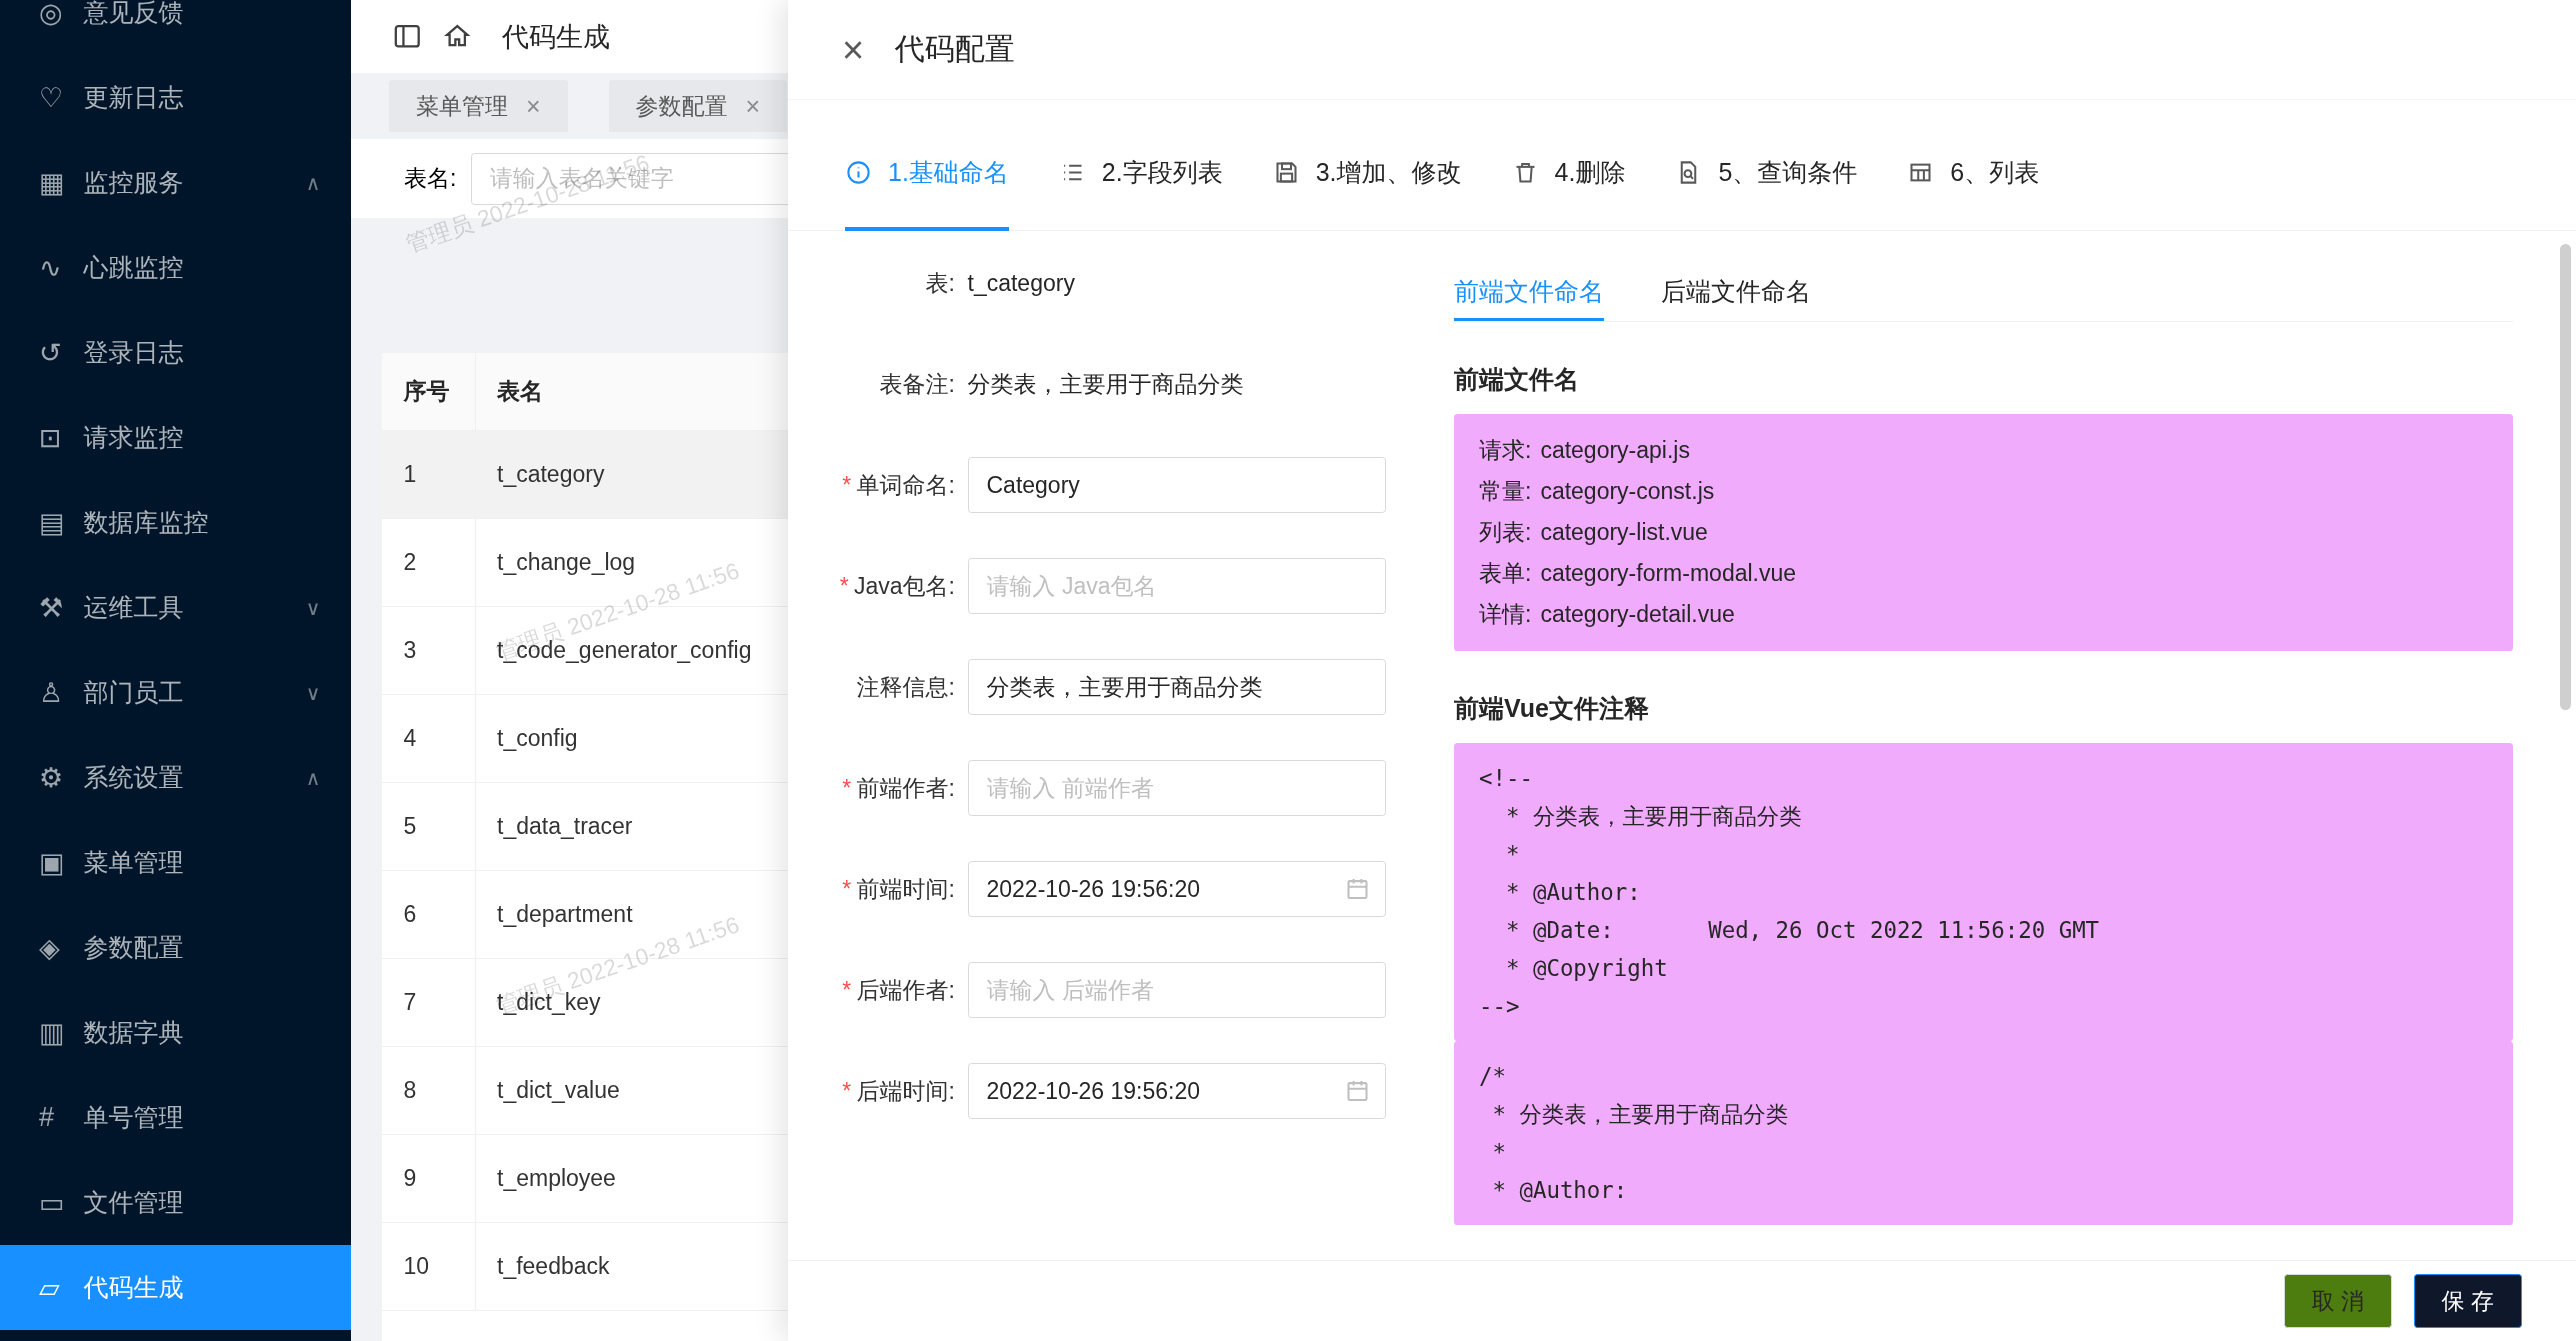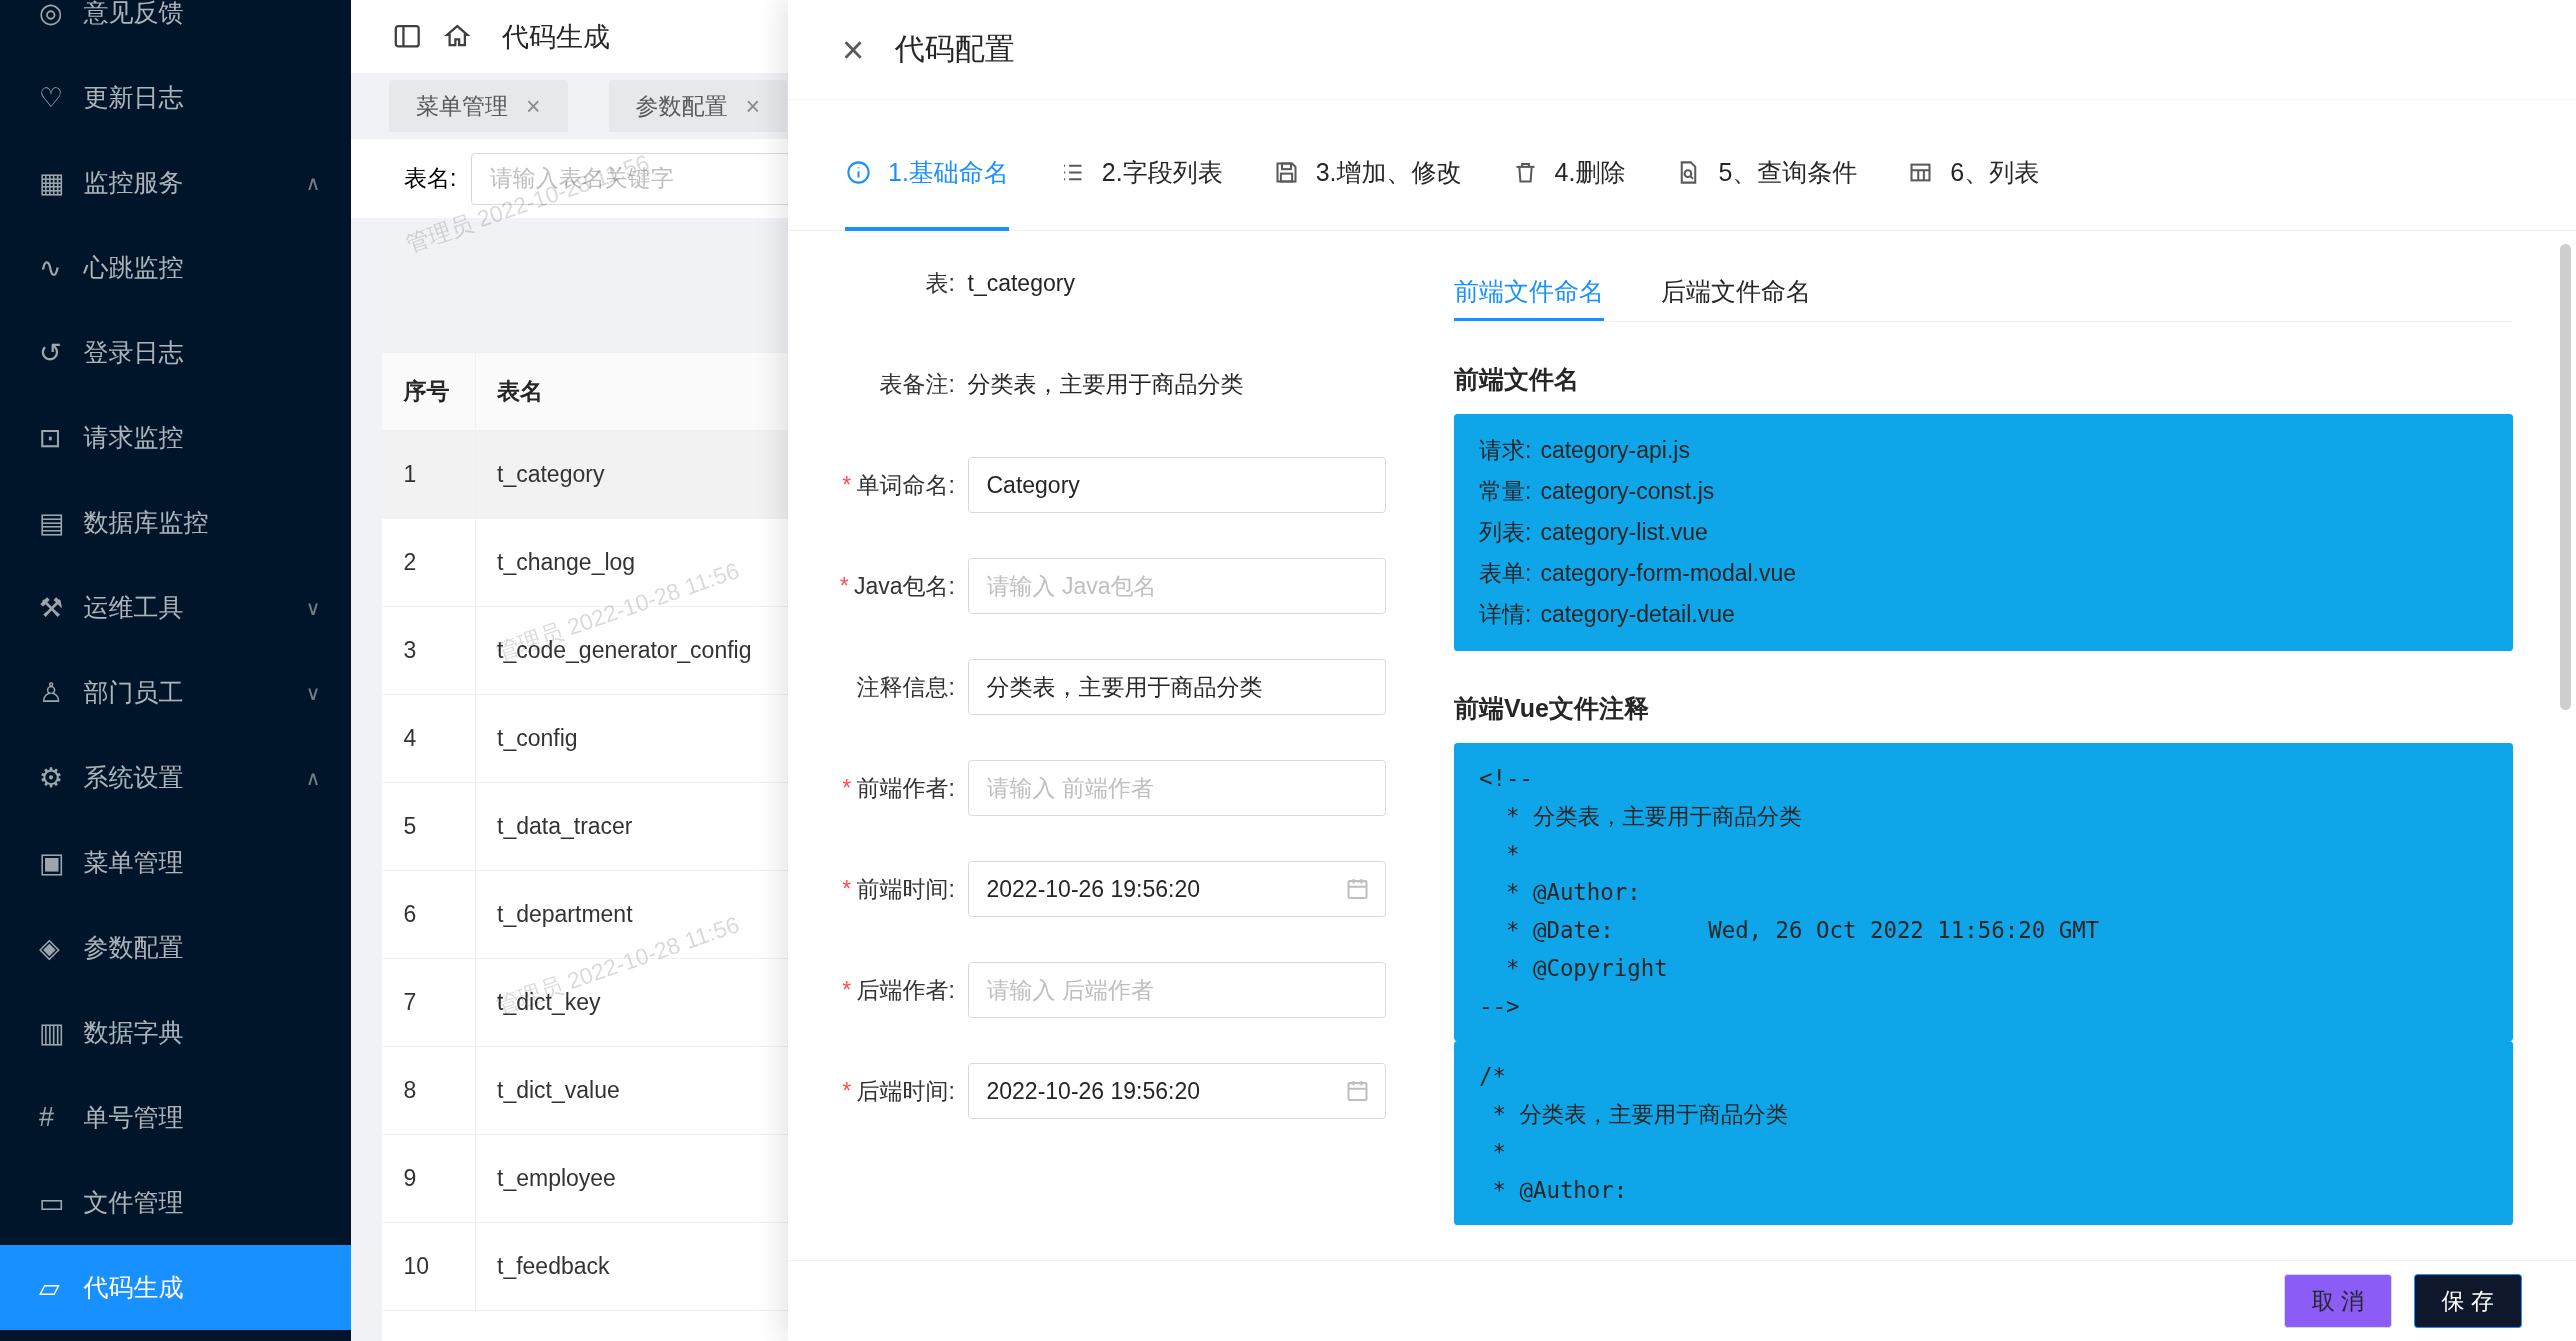--- a/index.html
+++ b/index.html
@@ -72,30 +72,30 @@
   .input-suffix { position:absolute; right:14.3px; top:50%; transform:translateY(-50%); color:#bfbfbf; display:flex; }
   .input-suffix svg { width:27px; height:27px; }
 
   .preview { position:absolute; left:666px; top:30.5px; width:1059px; }
   .preview-tabs { height:59px; display:flex; border-bottom:0.9px solid #f0f0f0; }
   .ptab { margin-right:57px; display:flex; align-items:center; position:relative; color:#262626; cursor:pointer; font-size:25px; }
   .ptab.active { color:#1890ff; }
   .ptab.active::after { content:""; position:absolute; left:0; right:0; bottom:-0.9px; height:3.6px; background:#1890ff; }
 
   .section-h { margin:41px 0 18px; font-size:25px; font-weight:700; color:#262626; }
-  .gray-box { background:#0ea5e9; border-radius:3.6px; padding:16px 25px; }
+  .gray-box { background:#f0abfc; border-radius:3.6px; padding:16px 25px; }
   .file-line { line-height:41px; color:#262626; white-space:nowrap; }
   .file-line .fl-label { margin-right:9px; }
   .code-box pre { font-family:"DejaVu Sans Mono","Liberation Mono",monospace; font-size:22.4px; line-height:38px; color:#262626; white-space:pre; }
 
   .drawer-scrollbar { position:absolute; right:5.4px; top:11.6px; width:10.8px; height:466px; background:#cfcfcf; border-radius:5.4px; }
 
   .drawer-footer { position:absolute; left:0; right:0; bottom:0; height:81px; background:#fff; border-top:0.9px solid #f0f0f0; display:flex; align-items:center; justify-content:flex-end; padding-right:54px; gap:21.5px; }
   .btn { height:54px; padding:0 27px; border-radius:3.6px; font-size:23px; display:flex; align-items:center; cursor:pointer; white-space:nowrap; font-family:inherit; }
-  .btn-default { background:#8b5cf6; border:0.9px solid #d9d9d9; color:#262626; }
+  .btn-default { background:#4d7c0f; border:0.9px solid #d9d9d9; color:#262626; }
   .btn-primary { background:#0f172a; border:0.9px solid #1890ff; color:#fff; }
 </style>
 </head>
 <body>
 
 <div class="sidebar">
   <div class="side-list">
     <div class="side-item">
       <span class="si-icon">◎</span>
       <span class="si-label">意见反馈</span>

